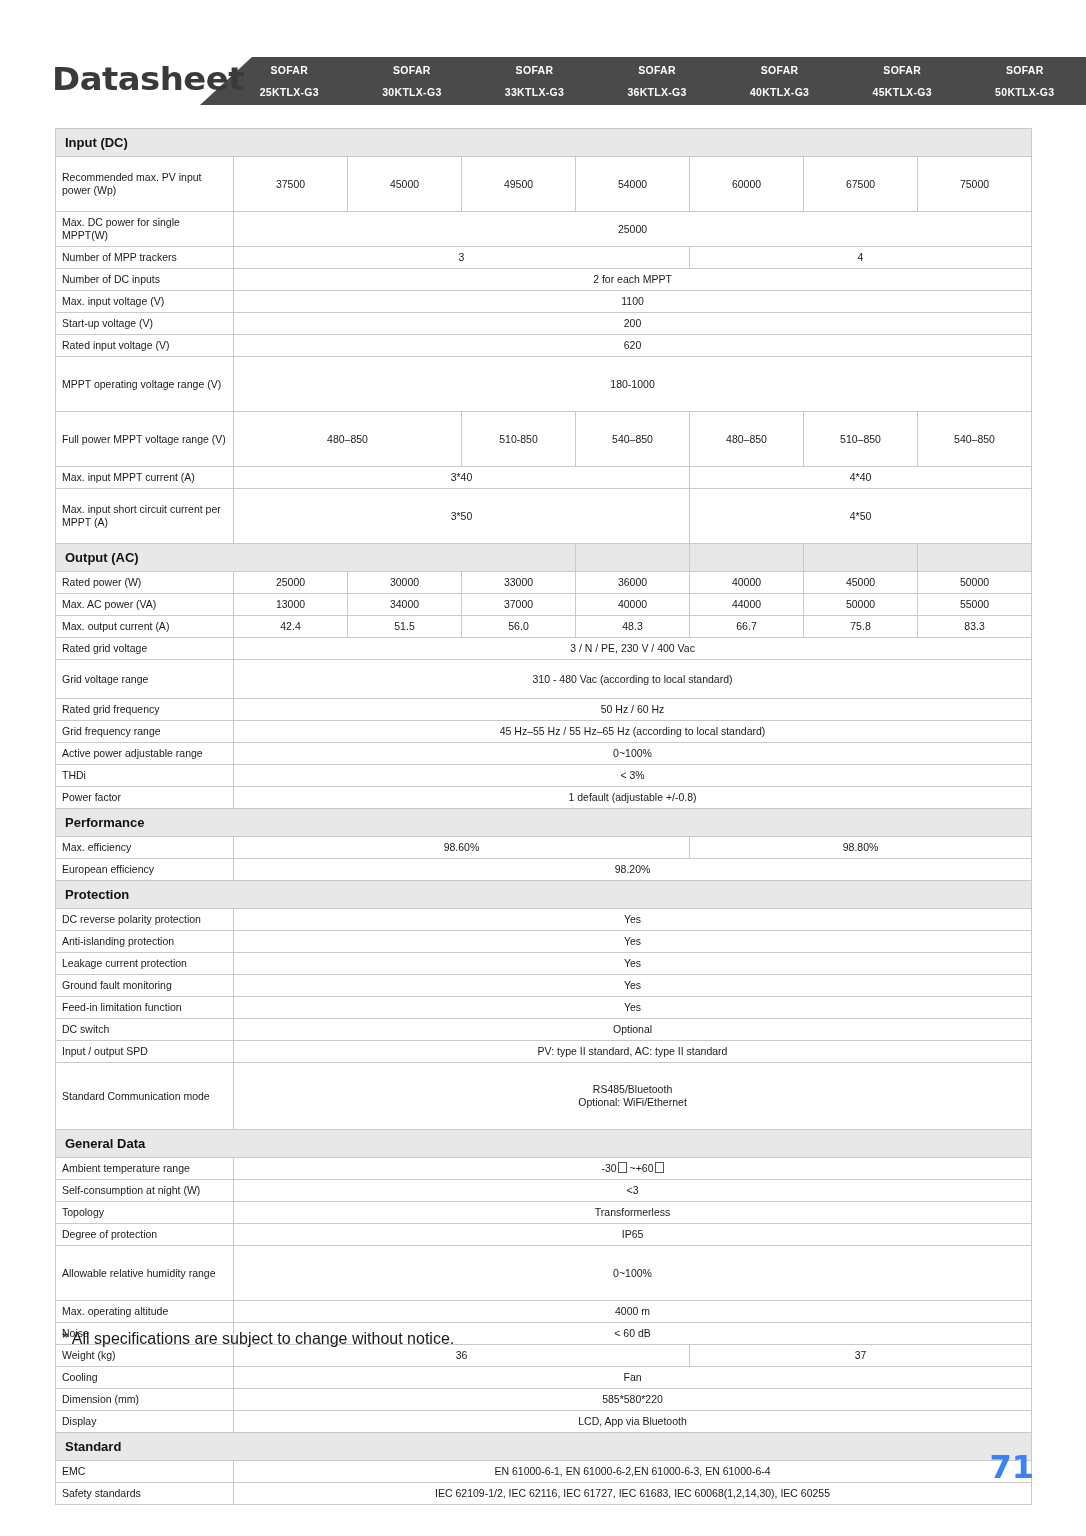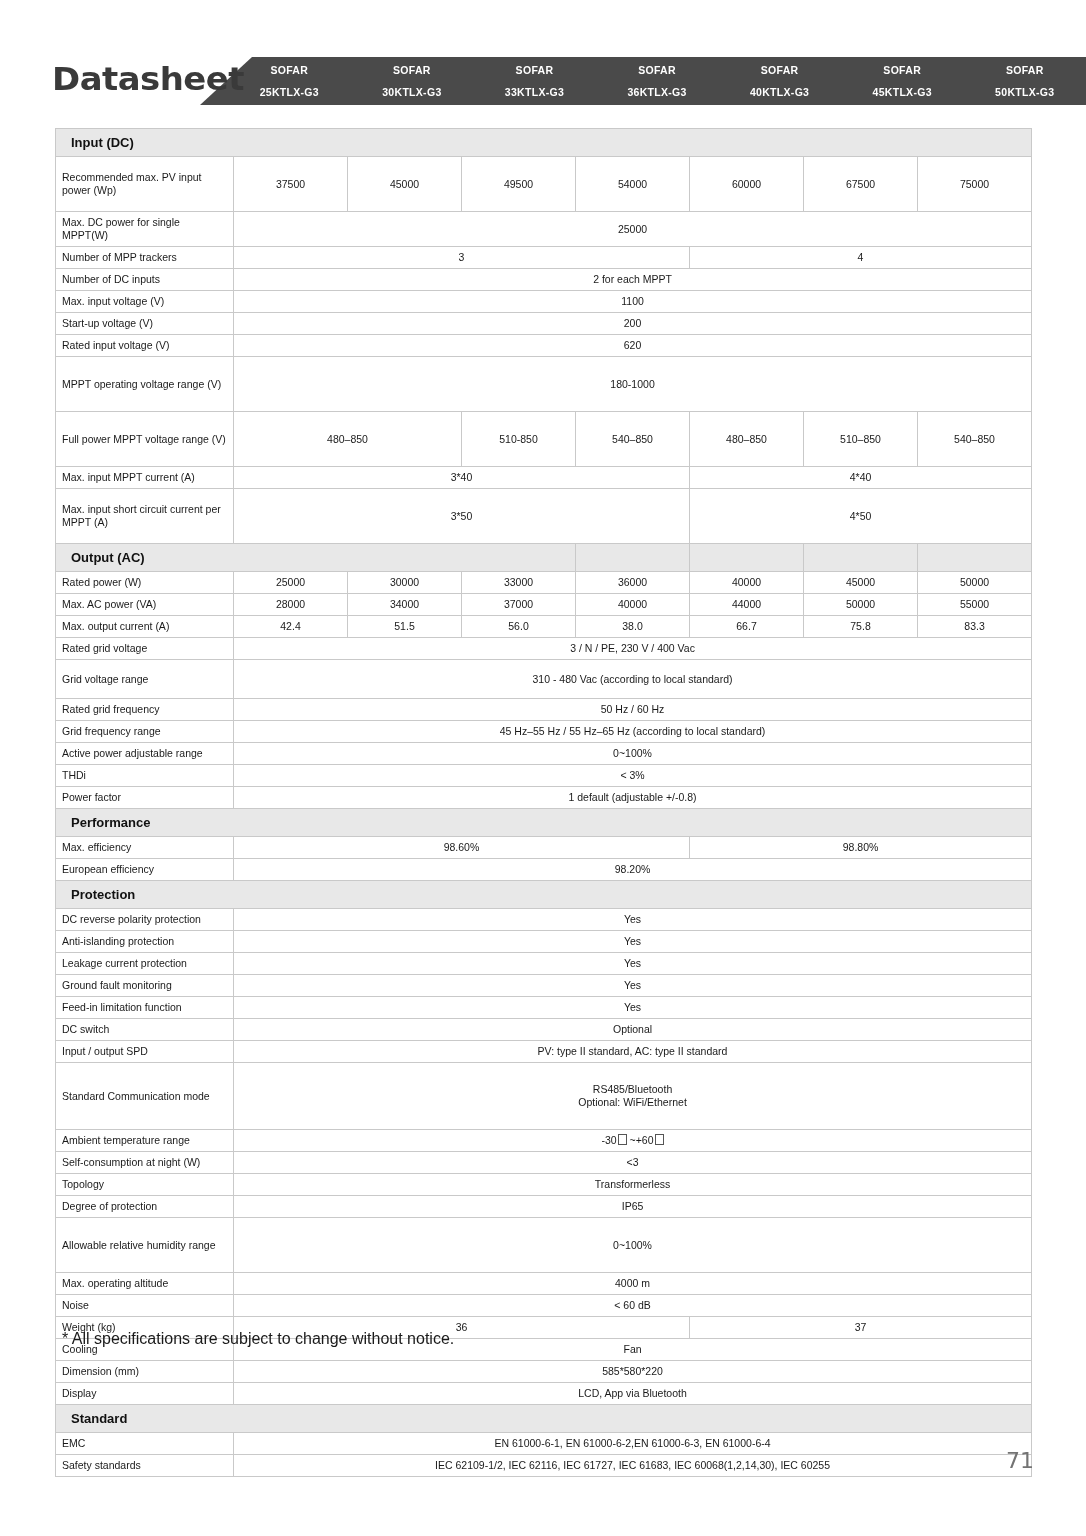--- a/index.html
+++ b/index.html
@@ -97,21 +97,21 @@
     margin-top: 21px;
   }
   td.val {
     text-align: center;
   }
   tr.section td {
     background: #e8e8e8;
     font-weight: bold;
     font-size: 13px;
     line-height: 17px;
-    padding: 5px 15px;
+    padding: 5px 9px;
     color: #111111;
     border-color: #c9c9c9;
   }
   tr.section td.seg {
     background: #e8e8e8;
   }
   tr.tall td { height: 30px; }
   tr.tall2 td { height: 46px; }
   tr.tall3 td { height: 58px; }
 
@@ -121,23 +121,23 @@
     left: 62px;
     top: 1330px;
     font-size: 16px;
     color: #1a1a1a;
   }
   .pagenum {
     position: absolute;
     right: 52px;
     top: 1448px;
     font-family: "DejaVu Sans", sans-serif;
-    font-weight: normal;
-    font-size: 22px;
-    color: #737373;
+    font-weight: bold;
+    font-size: 32px;
+    color: #3b82f6;
   }
   .tofu {
     display: inline-block;
     width: 7px;
     height: 9px;
     border: 1px solid #555;
     vertical-align: -1px;
     margin: 0 0 0 1px;
   }
 </style>
@@ -268,34 +268,34 @@
     <td class="val">25000</td>
     <td class="val">30000</td>
     <td class="val">33000</td>
     <td class="val">36000</td>
     <td class="val">40000</td>
     <td class="val">45000</td>
     <td class="val">50000</td>
   </tr>
   <tr>
     <td class="label">Max. AC power (VA)</td>
-    <td class="val">28000</td>
+    <td class="val">13000</td>
     <td class="val">34000</td>
     <td class="val">37000</td>
     <td class="val">40000</td>
     <td class="val">44000</td>
     <td class="val">50000</td>
     <td class="val">55000</td>
   </tr>
   <tr>
     <td class="label">Max. output current (A)</td>
     <td class="val">42.4</td>
     <td class="val">51.5</td>
     <td class="val">56.0</td>
-    <td class="val">38.0</td>
+    <td class="val">48.3</td>
     <td class="val">66.7</td>
     <td class="val">75.8</td>
     <td class="val">83.3</td>
   </tr>
   <tr>
     <td class="label">Rated grid voltage</td>
     <td class="val" colspan="7">3 / N / PE, 230 V / 400 Vac</td>
   </tr>
   <tr class="tall">
     <td class="label">Grid voltage range</td>
@@ -368,20 +368,23 @@
   </tr>
 
   <tr class="tall3">
     <td class="label">Standard Communication mode</td>
     <td class="val" colspan="7">
       <span>RS485/Bluetooth</span><br>
       <span>Optional: WiFi/Ethernet</span>
     </td>
   </tr>
 
+  <tr class="section">
+    <td colspan="8">General Data</td>
+  </tr>
   <tr>
     <td class="label">Ambient temperature range</td>
     <td class="val" colspan="7"><span>-30</span><span class="tofu"></span><span> ~+60</span><span class="tofu"></span></td>
   </tr>
   <tr>
     <td class="label">Self-consumption at night (W)</td>
     <td class="val" colspan="7">&lt;3</td>
   </tr>
   <tr>
     <td class="label">Topology</td>

